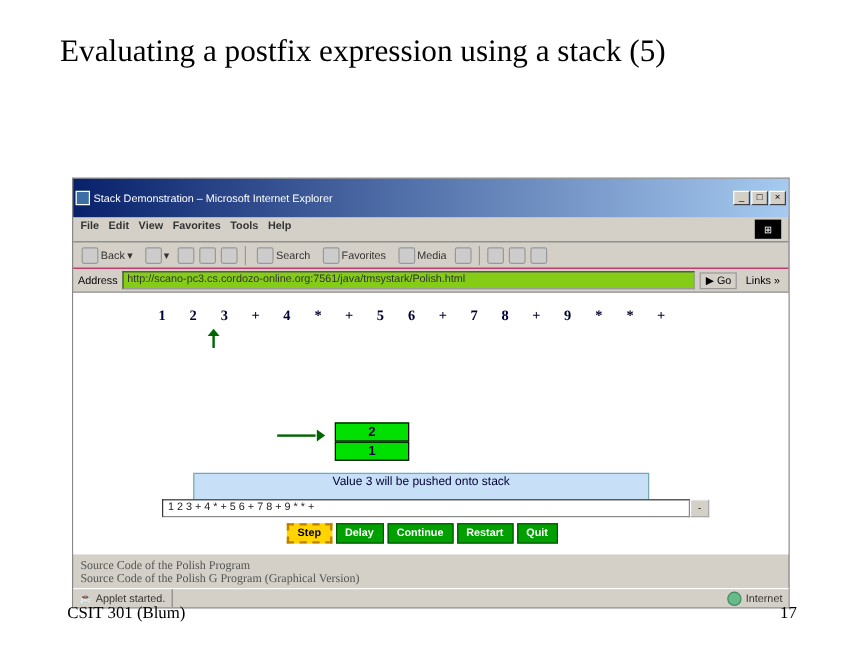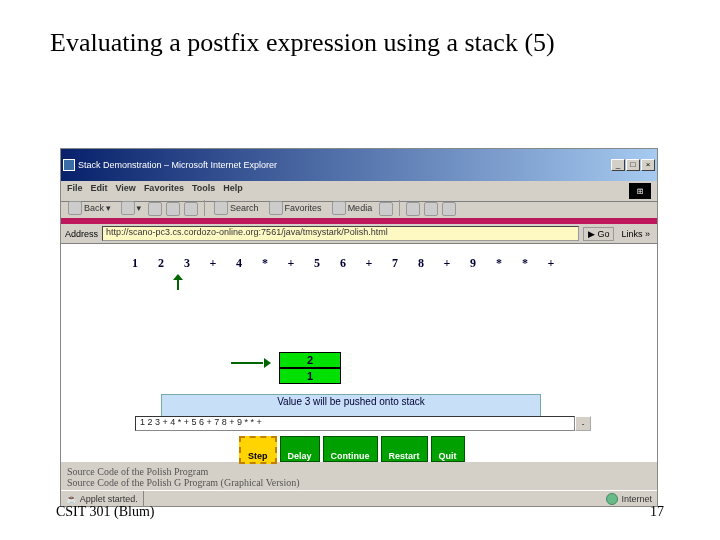--- a/index.html
+++ b/index.html
@@ -6,45 +6,45 @@
   body { width: 720px; height: 540px; background: #fff; font-family: "Times New Roman", serif; position: relative; }
   .slide-title { font-size: 26px; padding: 28px 40px 10px 50px; color: #000; }
   .browser-window { position: absolute; left: 60px; top: 148px; width: 598px; border: 1px solid #888; background: #d4d0c8; font-family: Tahoma, Arial, sans-serif; font-size: 9px; }
   .titlebar { background: linear-gradient(to right, #08216b, #a6caf0); color: #fff; height: 32px; display: flex; align-items: center; padding: 0 2px; }
   .titlebar .tb-icon { width: 12px; height: 12px; background: #3a6ea5; margin-right: 3px; border: 1px solid #fff; }
   .titlebar .tb-title { flex: 1; font-size: 9px; white-space: nowrap; overflow: hidden; }
   .titlebar .wbtn { width: 14px; height: 12px; background: #d4d0c8; border: 1px solid #fff; border-right-color:#404040; border-bottom-color:#404040; margin-left: 1px; font-size: 8px; text-align: center; line-height:10px; color:#000;}
   .menubar { display: flex; gap: 8px; padding: 2px 6px; font-size: 9px; color: #333; border-bottom: 1px solid #808080; }
   .menubar span { cursor: default; font-weight: bold; }
   .ms-logo { margin-left:auto; width:22px; height:16px; background:#000; display:flex; align-items:center; justify-content:center; color:#fff; font-size:8px;}
-  .toolbar { display: flex; align-items: flex-end; gap: 4px; padding: 2px 4px; border-bottom: 6px solid #be185d; height: 22px; font-size: 9px; color:#333;}
+  .toolbar { display: flex; align-items: center; gap: 4px; padding: 2px 4px; border-bottom: 1px solid #be185d; height: 22px; font-size: 9px; color:#333;}
   .tb-item { display:flex; align-items:center; gap:2px; padding: 1px 3px; }
   .tb-ico { width:14px; height:14px; background:#ccc; border:1px solid #999; border-radius:2px;}
   .tb-sep { width:1px; height:16px; background:#999; margin:0 2px;}
   .addressbar { display:flex; align-items:center; padding:2px 4px; gap:4px; border-bottom:1px solid #808080; height:20px; font-size:9px;}
-  .addr-input { flex:1; height:15px; background:#fef9c3; border:1px inset #999; font-size:9px; padding:0 3px; color:#333; white-space:nowrap; overflow:hidden;}
+  .addr-input { flex:1; height:15px; background:#84cc16; border:1px inset #999; font-size:9px; padding:0 3px; color:#333; white-space:nowrap; overflow:hidden;}
   .go-btn { padding:1px 4px; border:1px solid #999; background:#d4d0c8;}
   .links-lbl { padding:0 3px;}
   .content-area { background:#fff; min-height:218px; position:relative; padding:6px 8px 4px 8px; }
   .token-row { display:flex; gap:18px; font-family:"Times New Roman",serif; font-weight:bold; font-size:12px; color:#000033; padding: 6px 20px 4px 62px; }
   .token-row span{min-width:8px; text-align:center;}
   .pointer-arrow { position:absolute; left:113px; top:30px; width:10px; height:16px; }
   .pointer-arrow::before{content:""; position:absolute; left:3px; top:4px; width:2px; height:12px; background:#006600;}
   .pointer-arrow::after{content:""; position:absolute; left:-1px; top:0; width:0; height:0; border-left:5px solid transparent; border-right:5px solid transparent; border-bottom:6px solid #006600;}
   .stack-area { position:absolute; left:218px; top:108px; }
   .push-arrow { position:absolute; left:-48px; top:6px; width:40px; height:10px;}
   .push-arrow::before{content:""; position:absolute; left:0; top:4px; width:32px; height:2px; background:#006600;}
   .push-arrow::after{content:""; position:absolute; right:0; top:0; width:0; height:0; border-top:5px solid transparent; border-bottom:5px solid transparent; border-left:7px solid #006600;}
   .stack-cell { width:62px; height:16px; background:#00e000; border:1px solid #000; text-align:center; font-size:11px; font-weight:bold; color:#003; line-height:14px;}
   .status-strip { position:absolute; left:100px; top:150px; width:380px; height:28px; background:#c8dff8; border:1px solid #7aa; text-align:center; font-size:10px; line-height:14px; color:#003;}
   .input-row { position:absolute; left:74px; top:172px; width:456px; display:flex; }
   .expr-input { flex:1; height:15px; background:#fff; border:1px inset #888; font-size:9px; padding:0 4px; color:#222;}
   .expr-go { width:16px; height:15px; background:#d4d0c8; border:1px outset #fff; font-size:8px; text-align:center; line-height:13px;}
   .btn-row { position:absolute; left:178px; top:192px; display:flex; gap:3px;}
-  .ctrl-btn { height:17px; padding:12px 7px; font-size:9px; font-weight:bold; color:#fff; background:#00a000; border:1px solid #050; text-align:center; line-height:15px; cursor:pointer;}
+  .ctrl-btn { height:17px; padding:0 7px; font-size:9px; font-weight:bold; color:#fff; background:#00a000; border:1px solid #050; text-align:center; line-height:15px; cursor:pointer;}
   .ctrl-btn.step { background:#ffd400; color:#000; border:2px dashed #c08000; line-height:13px;}
   .src-lines { padding:4px 6px 2px 6px; font-size:10px; color:#555; font-family:Liberation Serif, serif;}
   .statusbar { display:flex; align-items:center; height:16px; border-top:1px solid #fff; background:#d4d0c8; font-size:9px; color:#333;}
   .statusbar .sb-pane { padding:0 5px; border-right:1px solid #888; height:100%; display:flex; align-items:center;}
   .statusbar .sb-spacer{flex:1;}
   .statusbar .sb-net { padding:0 5px; display:flex; align-items:center; gap:3px;}
   .net-ico { width:12px; height:12px; background:#6b8; border:1px solid #486; border-radius:6px;}
   .footer-left { position:absolute; left:56px; bottom:20px; font-size:14px; font-family:"Times New Roman",serif; }
   .footer-right { position:absolute; right:56px; bottom:20px; font-size:14px; font-family:"Times New Roman",serif; }
 </style>

